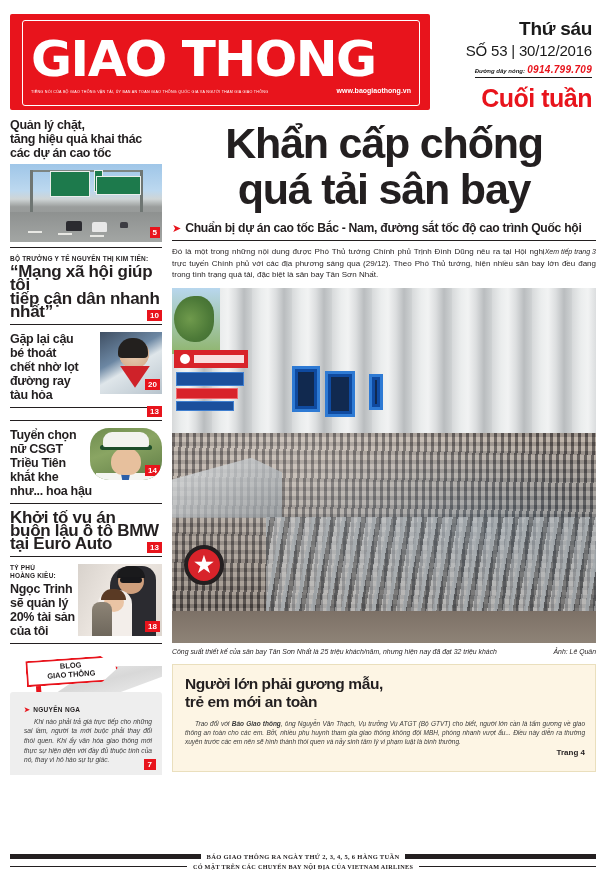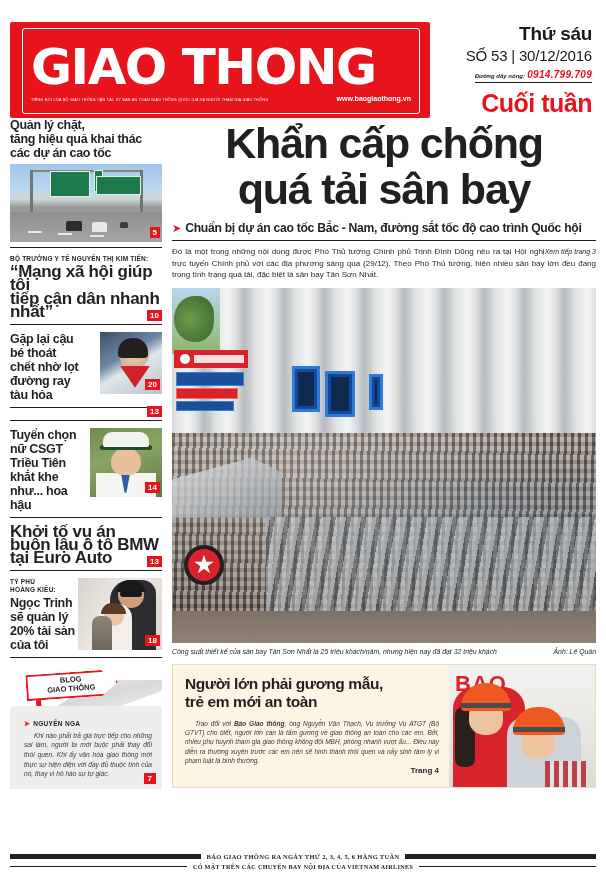--- a/index.html
+++ b/index.html
@@ -6,21 +6,21 @@
   body {
     width: 606px; height: 880px;
     background: #ffffff;
     font-family: "Liberation Sans", sans-serif;
     overflow: hidden;
     position: relative;
   }
   .page { width: 606px; height: 880px; position: relative; padding: 0 10px; }
 
   
-  .masthead { display: flex; align-items: flex-end; padding-top: 14px; height: 118px; }
+  .masthead { display: flex; align-items: flex-start; padding-top: 14px; height: 118px; }
   .logo-box {
     width: 420px; height: 96px; background: #e8141c;
     position: relative; border-radius: 2px;
     display: flex; flex-direction: column; justify-content: center;
     padding: 6px 10px 4px 12px;
   }
   .logo-inner { border: 1.5px solid #ffffff; border-radius: 3px; height: 100%; position: relative;
     display: flex; flex-direction: column; justify-content: center; padding: 2px 8px; }
   .logo-word {
     font-family: "DejaVu Sans", sans-serif;
@@ -81,22 +81,22 @@
   .ph-highway .dash { position: absolute; background: #e8e8e4; height: 2px; }
 
   .ph-boy { width: 62px; height: 62px; background:
       radial-gradient(circle at 55% 35%, #e9cdb2 0%, #d8b294 28%, transparent 29%),
       linear-gradient(150deg, #3f4f63 0%, #6c87a3 38%, #dfe6ea 55%, #b8c4cd 100%); }
   .ph-boy .hair { position: absolute; left: 18px; top: 6px; width: 30px; height: 20px;
       background: #23201e; border-radius: 14px 14px 4px 4px; }
   .ph-boy .scarf { position: absolute; left: 20px; top: 34px; width: 30px; height: 22px;
       background: #cf2229; clip-path: polygon(0 0, 100% 0, 50% 100%); }
 
-  .ph-police { width: 72px; height: 69px;
-      background: linear-gradient(160deg, #6e8c4e 0%, #8aa563 40%, #5d7a44 100%); }
+  .ph-police { width: 72px; height: 52px;
+      background: linear-gradient(160deg, #6e8c4e 0%, #8aa563 40%, #5d7a44 100%); border-radius: 19px; }
   .ph-police .cap { position: absolute; left: 13px; top: 4px; width: 46px; height: 15px;
       background: #f2f3ef; border-radius: 9px 9px 2px 2px; }
   .ph-police .capbrim { position: absolute; left: 10px; top: 17px; width: 52px; height: 5px;
       background: #1d4d2a; border-radius: 3px; }
   .ph-police .face { position: absolute; left: 21px; top: 20px; width: 30px; height: 27px;
       background: #e7c09d; border-radius: 14px 14px 12px 12px; }
   .ph-police .body { position: absolute; left: 6px; top: 45px; width: 60px; height: 26px;
       background: #f4f5f1; }
   .ph-police .tie { position: absolute; left: 31px; top: 46px; width: 9px; height: 19px;
       background: #2d5fa8; clip-path: polygon(0 0,100% 0,60% 100%,40% 100%); }
@@ -202,21 +202,21 @@
         rgba(90,94,98,.55) 4px, rgba(90,94,98,.55) 9px,
         rgba(205,210,214,.5) 9px, rgba(205,210,214,.5) 15px); }
   .hero .floor { position: absolute; left: 0; bottom: 0; width: 100%; height: 32px;
       background: linear-gradient(to bottom, #7d7167, #8e8377); }
   .caption { font-size: 6.9px; font-style: italic; color: #231f20; margin-top: 5px;
       display: flex; justify-content: space-between; align-items: baseline; }
   .credit { font-size: 6.9px; font-style: italic; color: #231f20; white-space: nowrap; padding-left: 8px; }
 
   
   .promo { margin-top: 9px; background: #fdf5e4; border: 1px solid #eadfbd; display: flex;
-      height: 124px; overflow: hidden; }
+      height: 108px; overflow: hidden; flex-direction: column; }
   .promo-left { flex: 1; padding: 10px 10px 8px 12px; position: relative; }
   .promo-title { font-size: 15.5px; font-weight: bold; color: #231f20; line-height: 18.5px;
       letter-spacing: -0.4px; }
   .promo-text { font-size: 6.5px; font-style: italic; color: #3a3a3a; line-height: 9.3px;
       margin-top: 7px; text-align: justify; text-indent: 10px; }
   .promo-text b { font-weight: bold; font-style: italic; }
   .promo-page { font-size: 8px; font-weight: bold; color: #231f20; text-align: right; margin-top: 1px; }
   .promo-img { width: 146px; position: relative; overflow: hidden;
       background: linear-gradient(to bottom, #f2f2f0 0%, #e8e6e2 60%, #ddd9d3 100%); }
   .promo-img .banner-txt { position: absolute; left: 6px; top: 6px; font-size: 22px; font-weight: bold;

